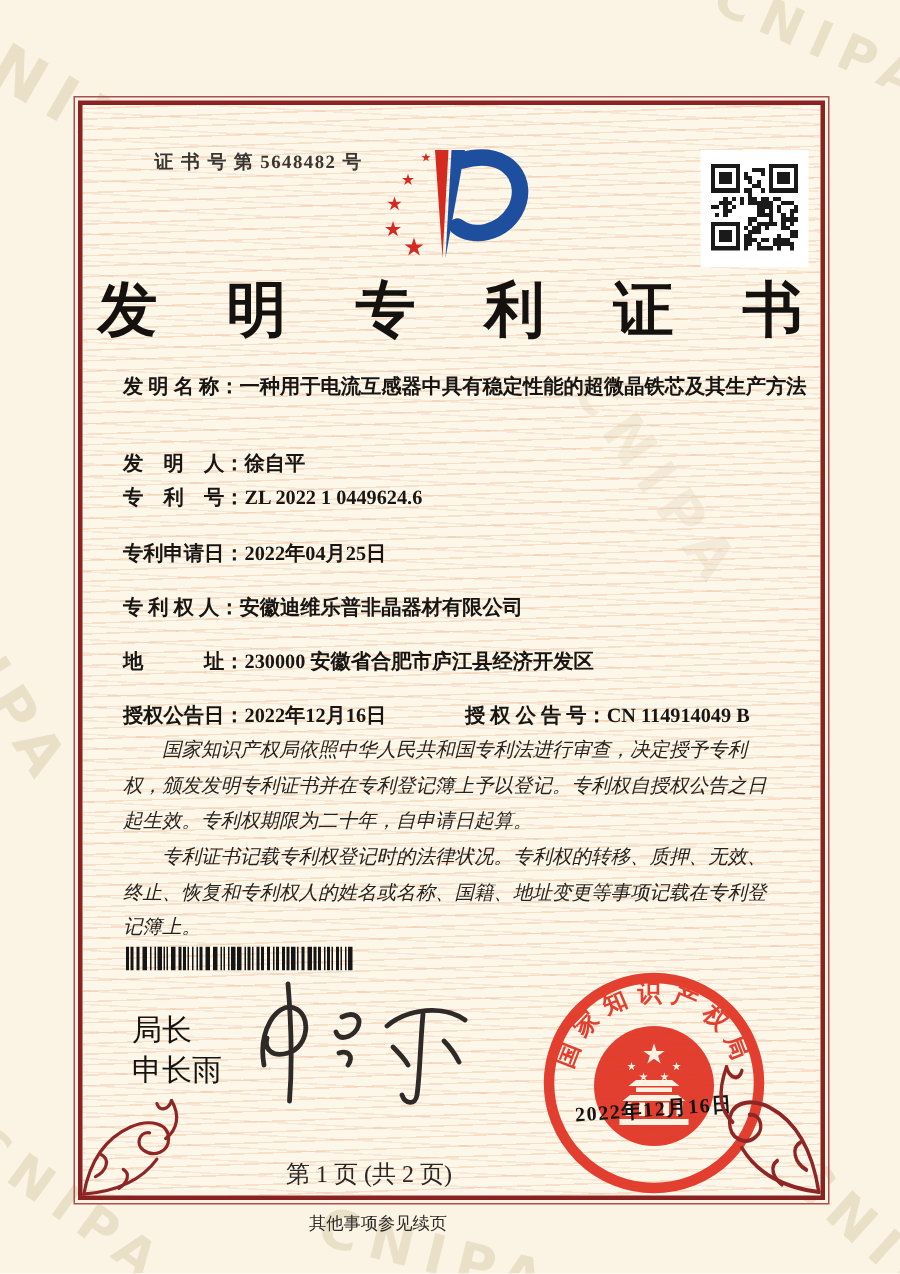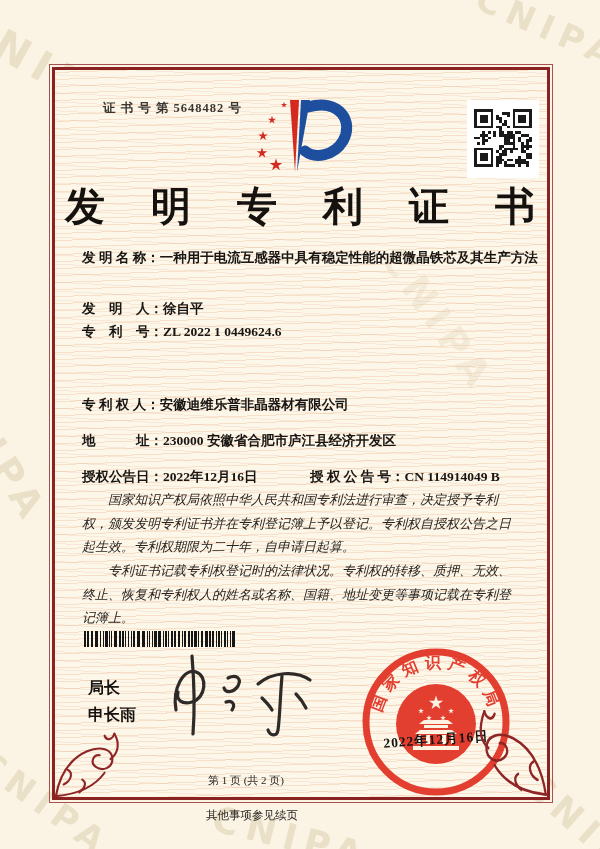--- a/index.html
+++ b/index.html
@@ -46,30 +46,30 @@
   .frow .val{display:inline;}
   .r1{top:249px;} .r2{top:300px;} .r3{top:323px;} .r4{top:360px;}
   .r5{top:396px;} .r6{top:432px;} .r7{top:468px;}
   .grant-no{position:absolute;left:228px;top:0;}
   
   .body-text{position:absolute;left:82px;top:488px;width:438px;
     font-size:13px;line-height:1.82;color:#26221e;font-style:italic;}
   .body-text p{margin:0;text-indent:2em;}
   
   .barcode{position:absolute;left:84px;top:631px;width:153px;height:16px;}
-  .signer{position:absolute;left:88px;top:674px;font-size:16px;font-weight:700;line-height:27px;color:#15120f;
+  .signer{position:absolute;left:88px;top:674px;font-size:20px;font-weight:400;line-height:27px;color:#15120f;
     font-family:"Liberation Sans","DejaVu Sans",sans-serif;}
   .signature{position:absolute;left:160px;top:648px;}
   .seal{position:absolute;left:361px;top:647px;width:150px;height:150px;}
   .seal-date{position:absolute;left:362px;top:731px;width:148px;text-align:center;
     font-size:13.5px;font-weight:700;letter-spacing:1px;color:#141414;transform:rotate(-4deg);}
   .flourish{position:absolute;}
   .fl-left{left:50px;top:724px;}
   .fl-right{left:470px;top:704px;transform:scaleX(-1);}
-  .page-num{position:absolute;left:0;top:773px;width:492px;text-align:center;font-size:11px;color:#2b2724;}
+  .page-num{position:absolute;left:0;top:773px;width:492px;text-align:center;font-size:16px;color:#2b2724;}
   .cont-note{position:absolute;left:0;top:808px;width:504px;text-align:center;font-size:11.5px;color:#2b2724;}
 </style>
 </head>
 <body>
 
 <div class="page">
 
   <span class="wm wm1">CNIPA</span>
   <span class="wm wm2">CNIPA</span>
   <span class="wm wm4">CNIPA</span>
@@ -244,20 +244,23 @@
 
   <div class="frow r1">
     <span class="lb">发 明 名 称：</span><span class="val">一种用于电流互感器中具有稳定性能的超微晶铁芯及其生产方法</span>
   </div>
   <div class="frow r2">
     <span class="lb">发　明　人：</span><span class="val">徐自平</span>
   </div>
   <div class="frow r3">
     <span class="lb">专　利　号：</span><span class="val">ZL 2022 1 0449624.6</span>
   </div>
+  <div class="frow r4">
+    <span class="lb">专利申请日：</span><span class="val">2022年04月25日</span>
+  </div>
   <div class="frow r5">
     <span class="lb">专 利 权 人：</span><span class="val">安徽迪维乐普非晶器材有限公司</span>
   </div>
   <div class="frow r6">
     <span class="lb">地　　　址：</span><span class="val">230000 安徽省合肥市庐江县经济开发区</span>
   </div>
   <div class="frow r7">
     <span>
       <span class="lb">授权公告日：</span><span class="val">2022年12月16日</span>
     </span>

